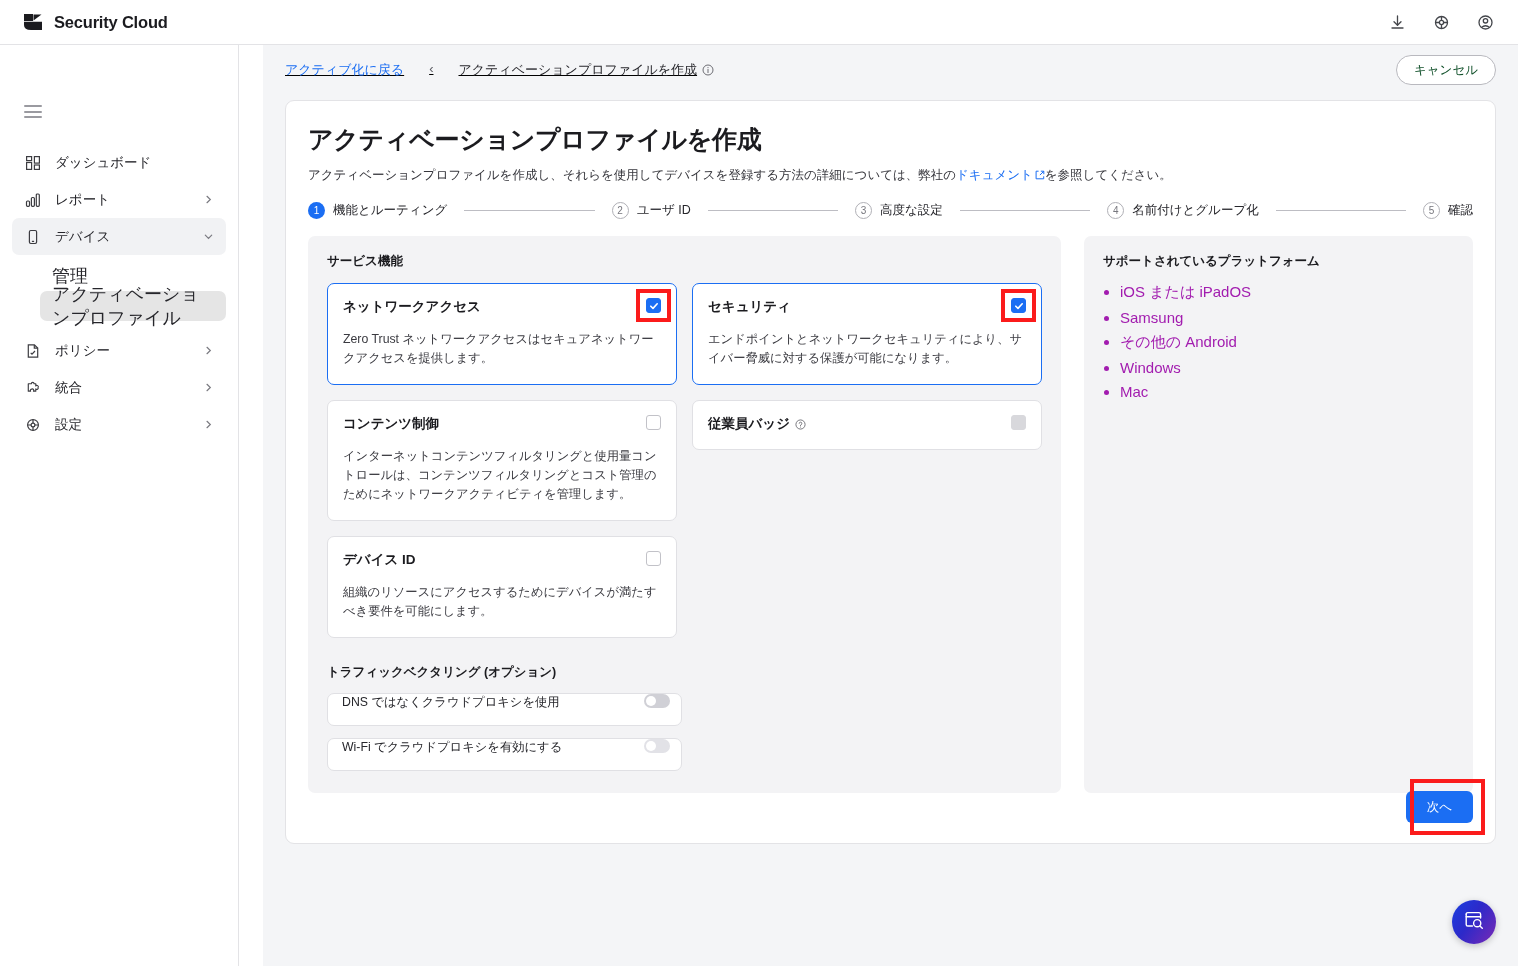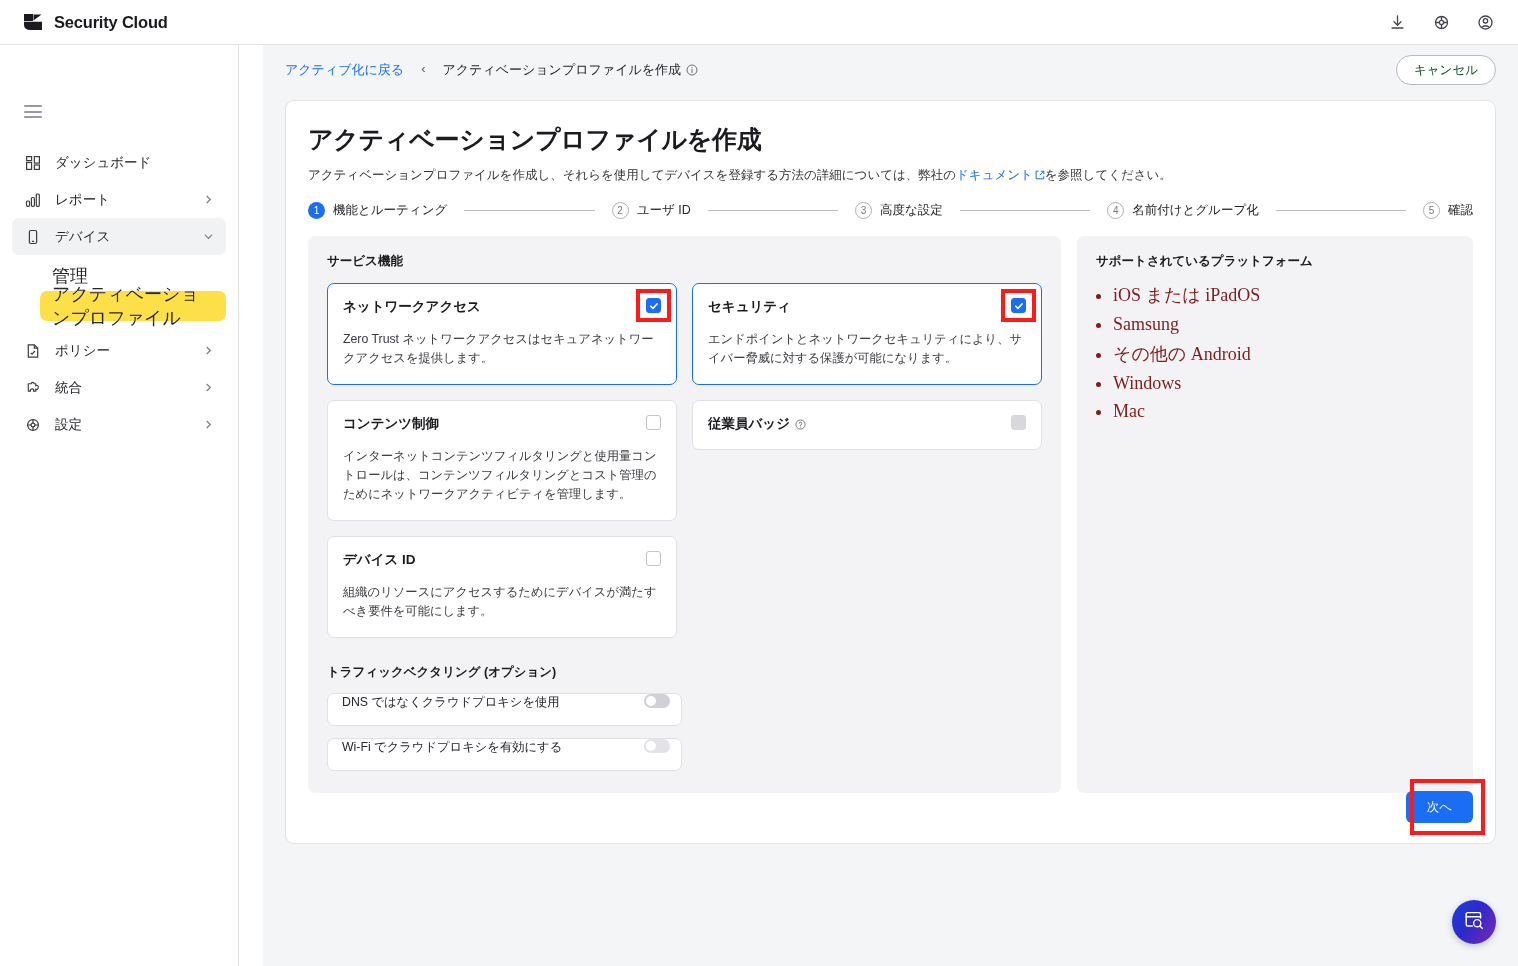--- a/index.html
+++ b/index.html
@@ -40,27 +40,27 @@
   }
   .nav-item.active { background: #f1f2f4; }
   .nav-ic { width: 18px; height: 18px; display: flex; align-items: center; justify-content: center; color: #3c3c41; flex: 0 0 18px; }
   .nav-label { flex: 1; }
   .nav-chev { color: #7a7a80; display: flex; align-items: center; }
   .subnav-item {
     height: 30px; margin: 0 12px 0 40px; padding: 0 12px;
     display: flex; align-items: center; border-radius: 7px;
     font-size: 18px; color: #26262b; cursor: pointer;
   }
-  .subnav-item.selected { background: #fde047; }
+  .subnav-item.selected { background: #e5e5e5; }
   .nav-gap { height: 11px; }
 
   
   .main { position: absolute; top: 45px; left: 263px; width: 1255px; height: 921px; background: #f4f5f7; }
   .main-head { height: 50px; display: flex; align-items: center; padding: 0 22px 0 22px; }
-  .crumb { display: flex; align-items: flex-start; gap: 17px; font-size: 13px; }
+  .crumb { display: flex; align-items: flex-start; gap: 25px; font-size: 13px; text-decoration: underline; }
   .crumb-link { color: #1b6ef3; cursor: pointer; }
   .crumb-sep { color: #5c5c63; font-size: 13px; }
   .crumb-cur { color: #26262b; display: flex; align-items: center; gap: 5px; }
   .info-ic { display: inline-flex; color: #6d6d74; }
   .btn-cancel {
     margin-left: auto; height: 30px; padding: 0 17px;
     border: 1px solid #b9b9bf; border-radius: 16px; background: #ffffff;
     font-size: 12.5px; color: #14532d; cursor: pointer;
     font-family: inherit;
   }
@@ -83,21 +83,21 @@
     display: flex; align-items: center; justify-content: center;
     font-size: 10px; flex: 0 0 17px;
   }
   .step-num.done { background: #1b6ef3; color: #fff; }
   .step-num.todo { border: 1px solid #b0b0b6; color: #76767d; background: #fff; }
   .step-label { font-size: 12.5px; color: #26262b; white-space: nowrap; }
   .step-label.todo { color: #26262b; }
   .step-line { flex: 1; height: 1px; background: #bdbdc3; margin: 0 17px; }
 
   
-  .panels { margin-top: 17px; display: flex; gap: 16px; }
+  .panels { margin-top: 17px; display: flex; gap: 23px; }
   .panel-left {
     width: 755px; background: #f3f3f5; border-radius: 7px;
     padding: 17px 19px 22px 19px; min-height: 528px;
   }
   .panel-right {
     width: 400px; background: #f3f3f5; border-radius: 7px;
     padding: 17px 19px; min-height: 528px;
   }
   .panel-h { font-size: 12.5px; font-weight: bold; color: #1b1b1f; }
   .feature-grid { margin-top: 13px; display: flex; gap: 15px; align-items: flex-start; }
@@ -124,21 +124,21 @@
     border: 1px solid #e0e0e4; border-radius: 7px;
     display: flex; align-items: flex-start; justify-content: space-between;
     padding: 0 11px 0 14px;
   }
   .toggle-label { font-size: 12.3px; color: #26262b; }
   .tg { width: 26px; height: 14px; border-radius: 8px; background: #d0d0d6; position: relative; cursor: pointer; }
   .tg.light { background: #e2e2e7; }
   .tg i { position: absolute; top: 2px; left: 2px; width: 10px; height: 10px; border-radius: 50%; background: #fff; }
 
   .plat-list { margin-top: 13px; padding-left: 17px; }
-  .plat-list li { font-size: 18px; color: #7f1d1d; margin-bottom: 7px; list-style: disc; font-family: Liberation Serif, serif; }
+  .plat-list li { font-size: 15px; color: #a21caf; margin-bottom: 7px; list-style: disc; }
 
   .card-footer { position: absolute; right: 22px; bottom: 20px; display: flex; align-items: center; }
   .btn-next {
     height: 32px; padding: 0 21px; background: #1b6ef3; color: #fff;
     border: none; border-radius: 6px; font-size: 12.5px; cursor: pointer;
     font-family: inherit;
   }
 
   
   .fab {

